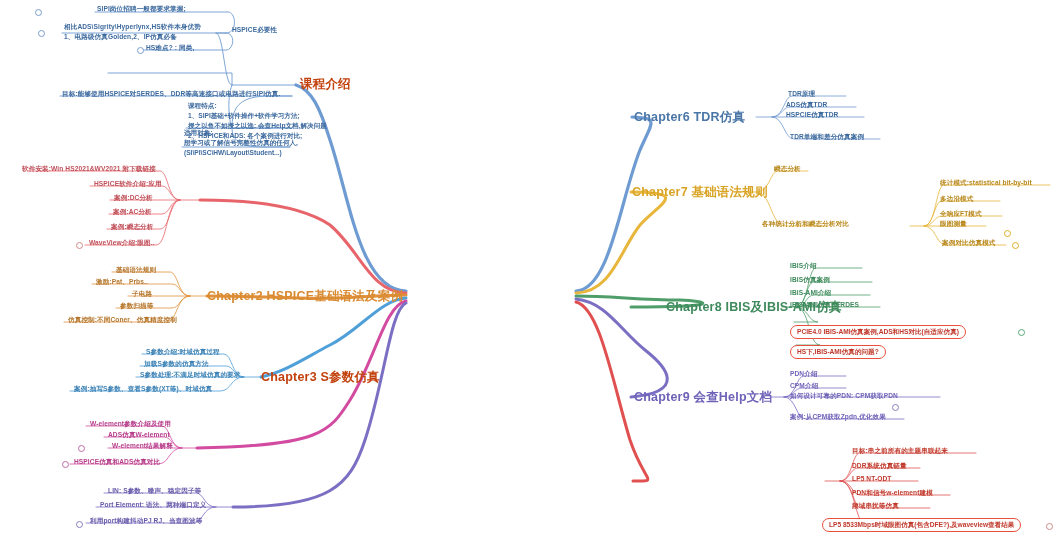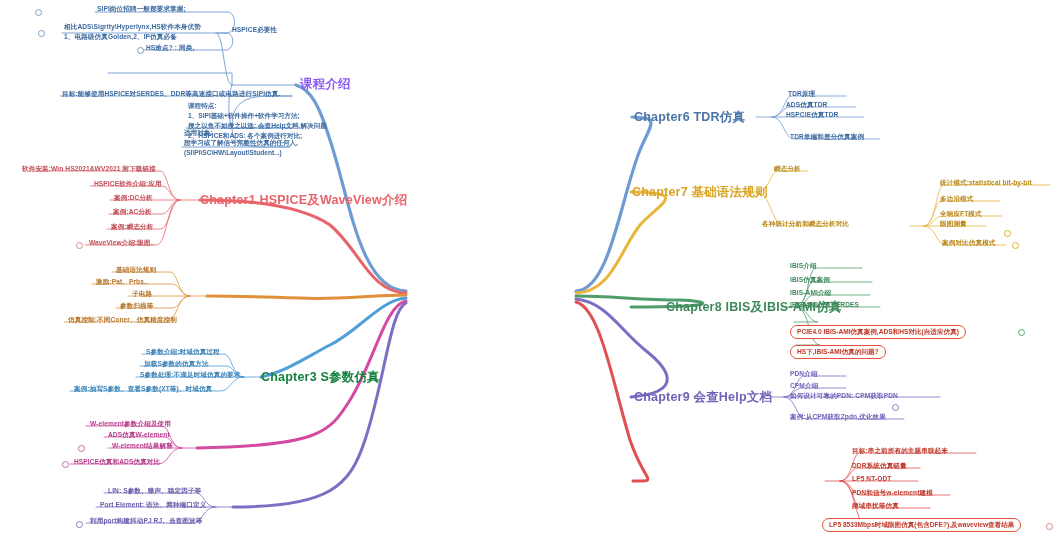--- a/index.html
+++ b/index.html
@@ -147,21 +147,21 @@
       <path d="M825,481 L840,481 C852,481 852,453 860,453 L976,453" stroke="#e05050" stroke-width=".8"></path>
       <path d="M840,481 C850,481 850,468 858,468 L920,468" stroke="#e05050" stroke-width=".8"></path>
       <path d="M840,481 L918,481" stroke="#e05050" stroke-width=".8"></path>
       <path d="M840,481 C852,481 852,495 860,495 L950,495" stroke="#e05050" stroke-width=".8"></path>
       <path d="M840,481 C854,481 852,508 862,508 L930,508" stroke="#e05050" stroke-width=".8"></path>
       <path d="M840,481 C856,481 854,524 866,524 L826,524" stroke="#e05050" stroke-width=".8"></path>
     </g>
   </svg>
 
 
-  <div class="node ch" style="left:300px;top:77px;color:#8b5cf6;">课程介绍</div>
+  <div class="node ch" style="left:300px;top:77px;color:#c2410c;">课程介绍</div>
 
   <div class="node leaf" style="left:232px;top:26px;color:#3d6a9e;">HSPICE必要性</div>
 
   <div class="node leaf" style="left:97px;top:5px;color:#3d6a9e;">SIPI岗位招聘一般都要求掌握;</div>
   <div class="node leaf multi" style="left:64px;top:22px;color:#3d6a9e;">相比ADS\Sigrity\Hyperlynx,HS软件本身优势
 1、电路级仿真Golden,2、IP仿真必备</div>
   <div class="node leaf" style="left:146px;top:44px;color:#3d6a9e;">HS难点? : 同类,</div>
 
   <div class="node leaf" style="left:62px;top:90px;color:#3d6a9e;">目标:能够使用HSPICE对SERDES、DDR等高速接口或电路进行SIPI仿真.</div>
   <div class="node blk" style="left:188px;top:101px;color:#3d6a9e;">课程特点:
@@ -169,36 +169,36 @@
 授之以鱼不如授之以渔: 会查Help文档,解决问题
 2、HSPICE和ADS: 各个案例进行对比;</div>
   <div class="node blk" style="left:184px;top:128px;color:#3d6a9e;">适用对象:
 想学习或了解信号完整性仿真的任何人,
 (SI\PI\SC\HW\Layout\Student...)</div>
 
   <div class="dot b" style="left:35px;top:9px;"></div>
   <div class="dot b" style="left:38px;top:30px;"></div>
   <div class="dot b" style="left:137px;top:47px;"></div>
 
-  <div class="node ch" style="left:200px;top:193px;color:#e8646b;">Chapter1 HSPICE及WaveView介绍</div>
   <div class="node leaf" style="left:22px;top:165px;color:#c0505a;">软件安装:Win HS2021&amp;WV2021 附下载链接</div>
   <div class="node leaf" style="left:94px;top:180px;color:#c0505a;">HSPICE软件介绍:应用</div>
   <div class="node leaf" style="left:114px;top:194px;color:#c0505a;">案例:DC分析</div>
   <div class="node leaf" style="left:113px;top:208px;color:#c0505a;">案例:AC分析</div>
   <div class="node leaf" style="left:111px;top:223px;color:#c0505a;">案例:瞬态分析</div>
   <div class="node leaf" style="left:89px;top:239px;color:#c0505a;">WaveView介绍:眼图..</div>
   <div class="dot" style="left:76px;top:242px;"></div>
 
+  <div class="node ch" style="left:207px;top:289px;color:#d98b32;">Chapter2 HSPICE基础语法及案例</div>
   <div class="node leaf" style="left:116px;top:266px;color:#b5762c;">基础语法规则</div>
   <div class="node leaf" style="left:96px;top:278px;color:#b5762c;">激励:Pat、Prbs..</div>
   <div class="node leaf" style="left:132px;top:290px;color:#b5762c;">子电路</div>
   <div class="node leaf" style="left:120px;top:302px;color:#b5762c;">参数扫描等</div>
   <div class="node leaf" style="left:68px;top:316px;color:#b5762c;">仿真控制:不同Coner、仿真精度控制</div>
 
-  <div class="node ch" style="left:261px;top:370px;color:#15803d;">Chapter3 S参数仿真</div>
+  <div class="node ch" style="left:261px;top:370px;color:#c2410c;">Chapter3 S参数仿真</div>
   <div class="node leaf" style="left:146px;top:348px;color:#3d82b5;">S参数介绍:时域仿真过程</div>
   <div class="node leaf" style="left:144px;top:360px;color:#3d82b5;">加载S参数的仿真方法</div>
   <div class="node leaf" style="left:140px;top:371px;color:#3d82b5;">S参数处理:不满足时域仿真的要求。</div>
   <div class="node leaf" style="left:74px;top:385px;color:#3d82b5;">案例:抽写S参数、查看S参数(XT等)、时域仿真</div>
 
   <div class="node leaf" style="left:90px;top:420px;color:#b63d8a;">W-element参数介绍及使用</div>
   <div class="node leaf" style="left:108px;top:431px;color:#b63d8a;">ADS仿真W-element</div>
   <div class="node leaf" style="left:112px;top:442px;color:#b63d8a;">W-element结果解释</div>
   <div class="node leaf" style="left:74px;top:458px;color:#b63d8a;">HSPICE仿真和ADS仿真对比</div>
   <div class="dot" style="left:78px;top:445px;border-color:#c06ba8;"></div>

